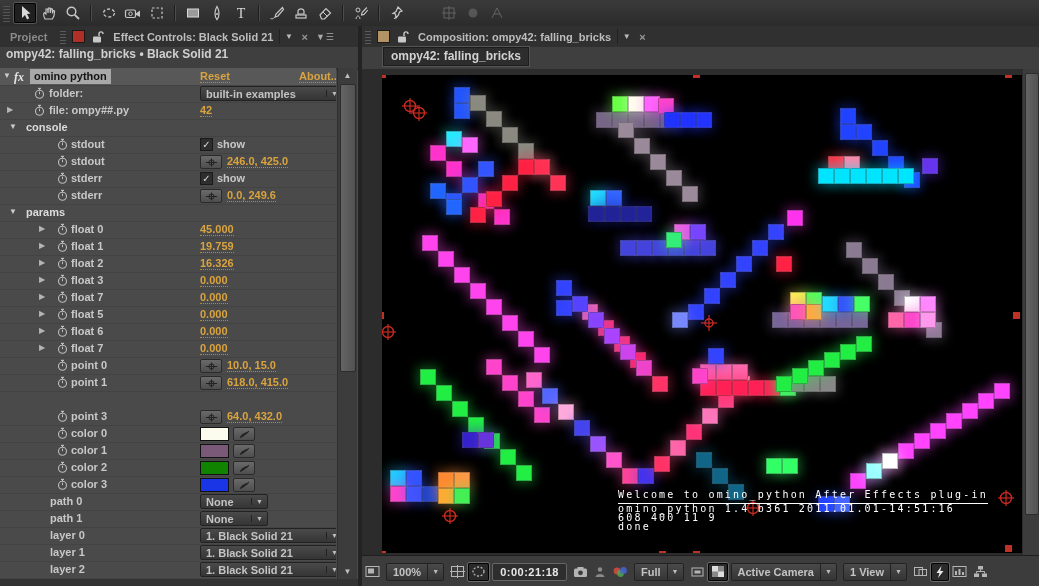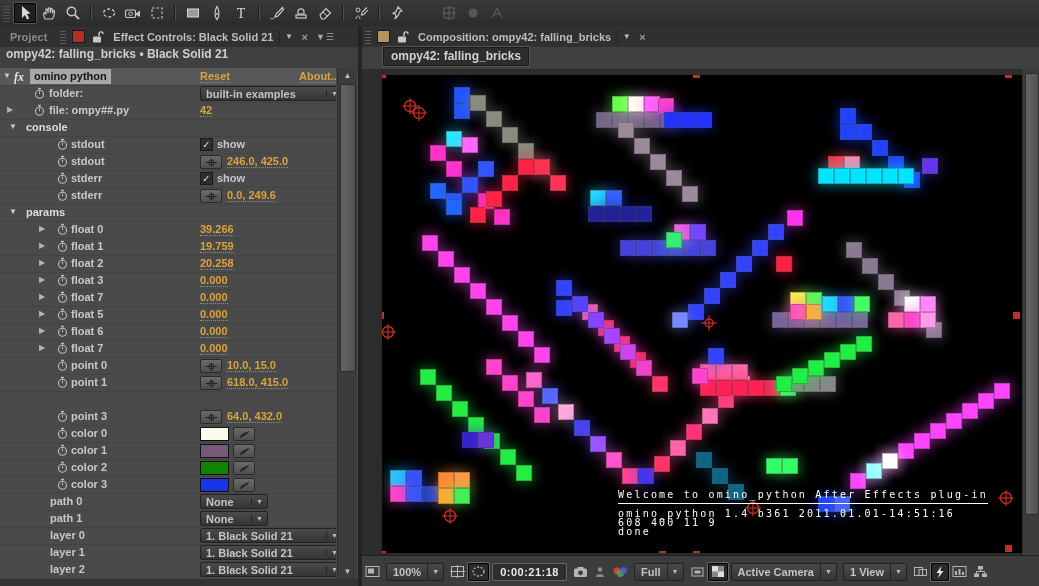--- a/index.html
+++ b/index.html
@@ -67,21 +67,21 @@
     border:1px solid #2c2c2c;border-radius:2px;}
   .sarr{position:absolute;left:0;width:100%;text-align:center;color:#c0c0c0;font-size:8px;}
   
   #viewer{position:absolute;left:362px;top:69px;width:660px;height:486px;background:#2c2c2c;}
   #comp{position:absolute;left:20px;top:6px;width:640px;height:478px;background:#000;overflow:hidden;}
   .cell{position:absolute;width:16px;height:16px;border-radius:1px;}
   .handle{position:absolute;width:7px;height:7px;background:#c03026;}
   .xhair{position:absolute;}
   .console{position:absolute;color:#fff;font-family:"DejaVu Sans Mono","Liberation Mono",monospace;
     font-size:10px;letter-spacing:2.2px;white-space:nowrap;}
-  .console .l0{border-bottom:1px solid #fff;padding-bottom:3px;margin-bottom:5px;}
+  .console .l0{border-bottom:1px solid #fff;padding-bottom:3px;}
   .console .ln{line-height:9px;}
   
   #bottombar{position:absolute;left:362px;top:555px;width:677px;height:31px;background:#3c3c3c;
     border-top:1px solid #1f1f1f;display:flex;align-items:center;font-size:11px;color:#c3c3c3;}
   .bicon{height:18px;display:flex;align-items:center;justify-content:center;padding:0 3px;}
   .bbtn{height:16px;background:linear-gradient(#4a4a4a,#353535);border:1px solid #222;border-radius:2px;
     display:flex;align-items:center;margin:0 3px;font-weight:bold;}
   .bbtn .t{padding:0 6px;white-space:nowrap;}
   .bbtn .a{width:15px;border-left:1px solid #222;text-align:center;font-size:7px;color:#bbb;align-self:stretch;
     display:flex;align-items:center;justify-content:center;}
@@ -317,21 +317,21 @@
       </div>
       <div class="row" style="top: 153px;">
         <span class="rarrow" style="left:39px;">▶</span>
         <span class="sw" style="left:57px;"><svg width="11" height="13" viewBox="0 0 11 13" xmlns="http://www.w3.org/2000/svg">
             <circle cx="5.5" cy="7.2" r="4" fill="none" stroke="#bdbdbd" stroke-width="1.1"></circle>
             <line x1="5.5" y1="7.2" x2="5.5" y2="4.6" stroke="#bdbdbd"></line>
             <line x1="4" y1="1.4" x2="7" y2="1.4" stroke="#bdbdbd" stroke-width="1.2"></line>
             <line x1="5.5" y1="1.4" x2="5.5" y2="3" stroke="#bdbdbd"></line>
           </svg></span>
         <span class="rlabel" style="left:71px;color:#c8c8c8">float 0</span>
-        <span class="val">39.266</span>
+        <span class="val">45.000</span>
       </div>
       <div class="row" style="top: 170px;">
         <span class="rarrow" style="left:39px;">▶</span>
         <span class="sw" style="left:57px;"><svg width="11" height="13" viewBox="0 0 11 13" xmlns="http://www.w3.org/2000/svg">
             <circle cx="5.5" cy="7.2" r="4" fill="none" stroke="#bdbdbd" stroke-width="1.1"></circle>
             <line x1="5.5" y1="7.2" x2="5.5" y2="4.6" stroke="#bdbdbd"></line>
             <line x1="4" y1="1.4" x2="7" y2="1.4" stroke="#bdbdbd" stroke-width="1.2"></line>
             <line x1="5.5" y1="1.4" x2="5.5" y2="3" stroke="#bdbdbd"></line>
           </svg></span>
         <span class="rlabel" style="left:71px;color:#c8c8c8">float 1</span>
@@ -339,21 +339,21 @@
       </div>
       <div class="row" style="top: 187px;">
         <span class="rarrow" style="left:39px;">▶</span>
         <span class="sw" style="left:57px;"><svg width="11" height="13" viewBox="0 0 11 13" xmlns="http://www.w3.org/2000/svg">
             <circle cx="5.5" cy="7.2" r="4" fill="none" stroke="#bdbdbd" stroke-width="1.1"></circle>
             <line x1="5.5" y1="7.2" x2="5.5" y2="4.6" stroke="#bdbdbd"></line>
             <line x1="4" y1="1.4" x2="7" y2="1.4" stroke="#bdbdbd" stroke-width="1.2"></line>
             <line x1="5.5" y1="1.4" x2="5.5" y2="3" stroke="#bdbdbd"></line>
           </svg></span>
         <span class="rlabel" style="left:71px;color:#c8c8c8">float 2</span>
-        <span class="val">20.258</span>
+        <span class="val">16.326</span>
       </div>
       <div class="row" style="top: 204px;">
         <span class="rarrow" style="left:39px;">▶</span>
         <span class="sw" style="left:57px;"><svg width="11" height="13" viewBox="0 0 11 13" xmlns="http://www.w3.org/2000/svg">
             <circle cx="5.5" cy="7.2" r="4" fill="none" stroke="#bdbdbd" stroke-width="1.1"></circle>
             <line x1="5.5" y1="7.2" x2="5.5" y2="4.6" stroke="#bdbdbd"></line>
             <line x1="4" y1="1.4" x2="7" y2="1.4" stroke="#bdbdbd" stroke-width="1.2"></line>
             <line x1="5.5" y1="1.4" x2="5.5" y2="3" stroke="#bdbdbd"></line>
           </svg></span>
         <span class="rlabel" style="left:71px;color:#c8c8c8">float 3</span>

